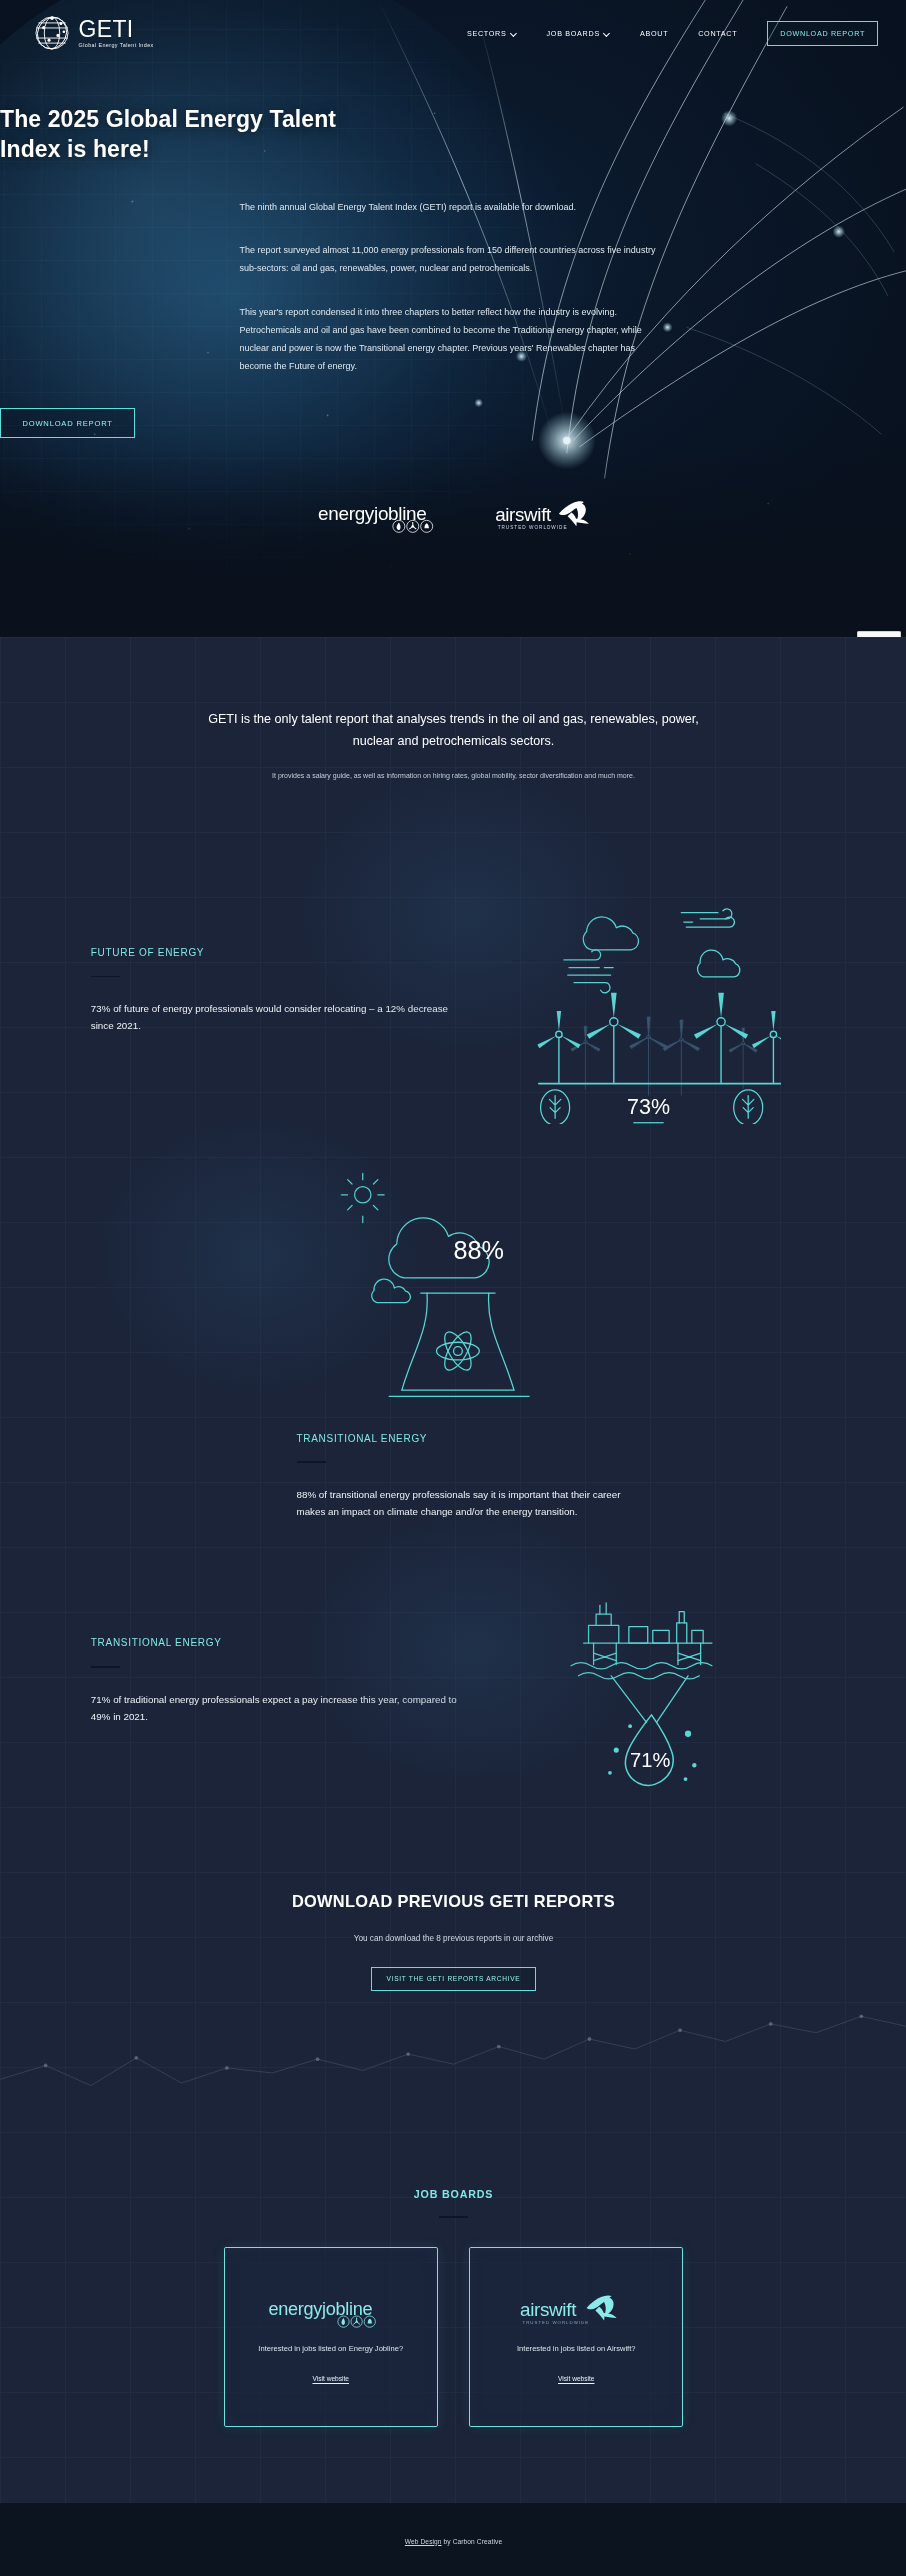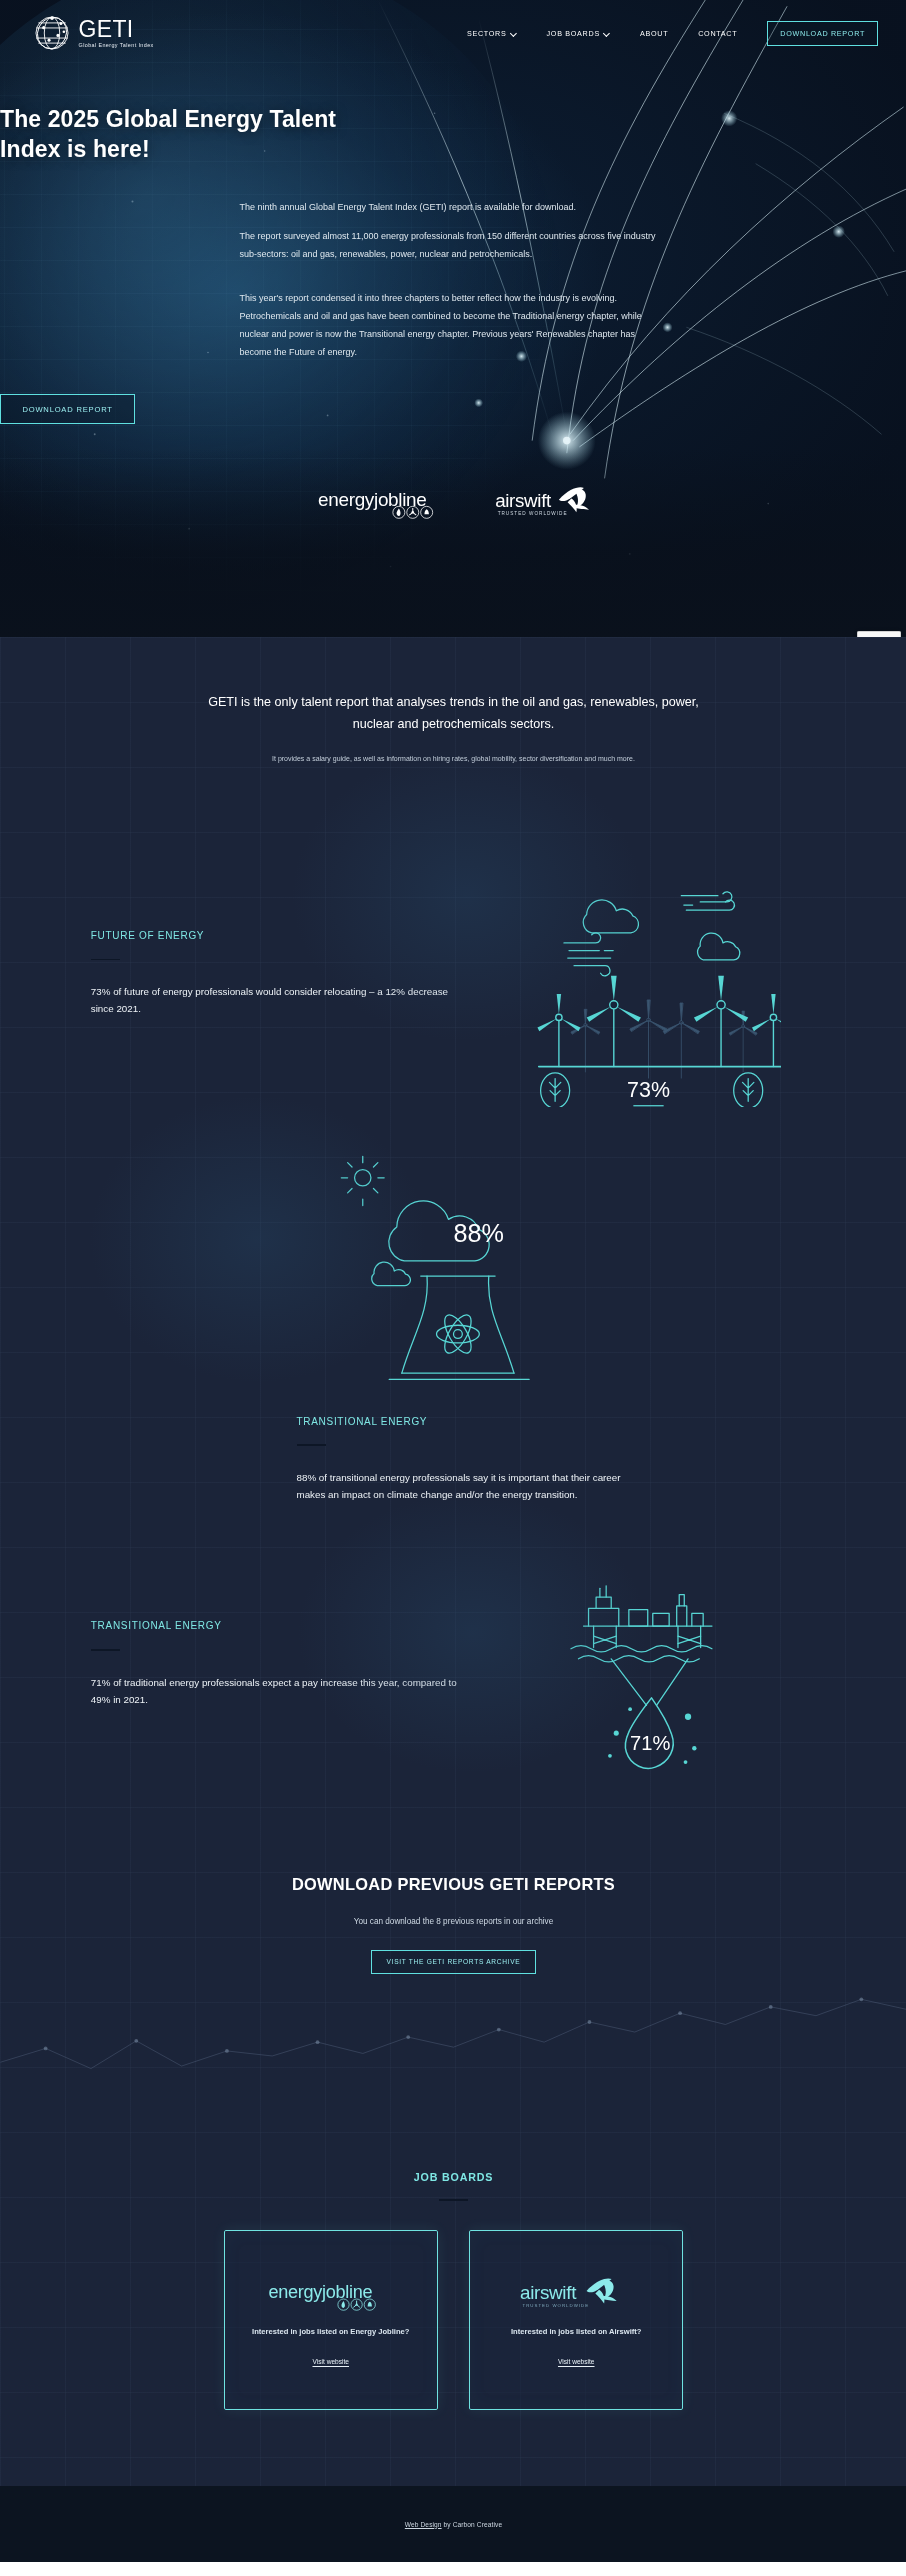--- a/index.html
+++ b/index.html
@@ -90,21 +90,21 @@
   .hero-body{ position:relative; z-index:5; padding-top:49px; }
   .hero-title{
     font-size:23px; line-height:1.32; font-weight:700; letter-spacing:0.1px;
     color:#fff; text-shadow:0 1.3px 11.3px rgba(0,0,0,.55);
   }
   .hero-p{
     width:428px; margin:0 auto; font-size:9px; line-height:2.0;
     color:#dfe8ef; font-weight:300;
   }
   .hero-p.p1{ margin-top:33px; }
-  .hero-p.p2{ margin-top:11px; }
+  .hero-p.p2{ margin-top:25px; }
   .hero-p.p3{ margin-top:26.5px; }
   .hero-cta-wrap{ margin-top:33px; }
   .hero-cta{
     display:inline-block; border:0.9px solid #5fe0e0; color:#9ceff0;
     font-size:7.6px; letter-spacing:0.8px; padding:9.4px 21.4px;
     background:rgba(9,24,38,0.35); cursor:pointer;
   }
   .hero-logos{
     margin-top:62px; display:flex; align-items:center; justify-content:center; gap:38px;
   }
@@ -113,21 +113,21 @@
   .recaptcha{
     position:absolute; right:6.3px; top:631px; z-index:30;
     width:44px; height:37px; background:#f9f9f9; border:0.6px solid #d3d3d3;
     border-radius:1.3px; box-shadow:0 0 3.1px rgba(0,0,0,.25);
     display:flex; flex-direction:column; align-items:center; justify-content:center; gap:1.3px;
   }
 
   
   .intro{ position:relative; text-align:center; padding:54px 0 0; }
   .intro-h{
-    width:504px; margin:0 auto; font-size:12.6px; line-height:1.75; font-weight:400; color:#ffffff;
+    width:504px; margin:17px auto; font-size:12.6px; line-height:1.75; font-weight:400; color:#ffffff;
   }
   .intro-sub{
     width:504px; margin:17.6px auto 0; font-size:7px; line-height:1.85; color:#c4cfdb; font-weight:300;
   }
 
   
   .stat{
     position:relative;
     display:flex; align-items:center;
     width:743px; margin:0 auto;
@@ -168,21 +168,21 @@
   .jobs-rule{ width:29px; height:1.9px; background:#0d1626; margin:16.4px auto 0; }
   .cards{ display:flex; justify-content:center; gap:31.5px; margin-top:29px; }
   .card{
     width:214px; height:180px; border:0.9px solid #6fe3e1; border-radius:1.9px;
     background:rgba(25,37,60,0.55);
     box-shadow:0 0 14px rgba(95,224,224,0.09), inset 0 0 19px rgba(60,140,160,0.05);
     display:flex; flex-direction:column; align-items:center; justify-content:center;
     padding:16.4px 15px; cursor:pointer;
   }
   .card-logo{ height:42px; display:flex; align-items:center; justify-content:center; }
-  .card-copy{ margin-top:8px; font-size:7.6px; line-height:1.9; color:#dbe6ef; font-weight:700; }
+  .card-copy{ margin-top:8px; font-size:7.6px; line-height:1.9; color:#dbe6ef; font-weight:400; }
   .card-link{
     margin-top:19px; font-size:6.6px; color:#e8f1f7; text-decoration:underline;
     text-underline-offset:1.9px; cursor:pointer;
   }
 
   
   .footer{
     position:relative; margin-top:76px; height:76px;
     background:#0c1420;
     display:flex; align-items:center; justify-content:center;

